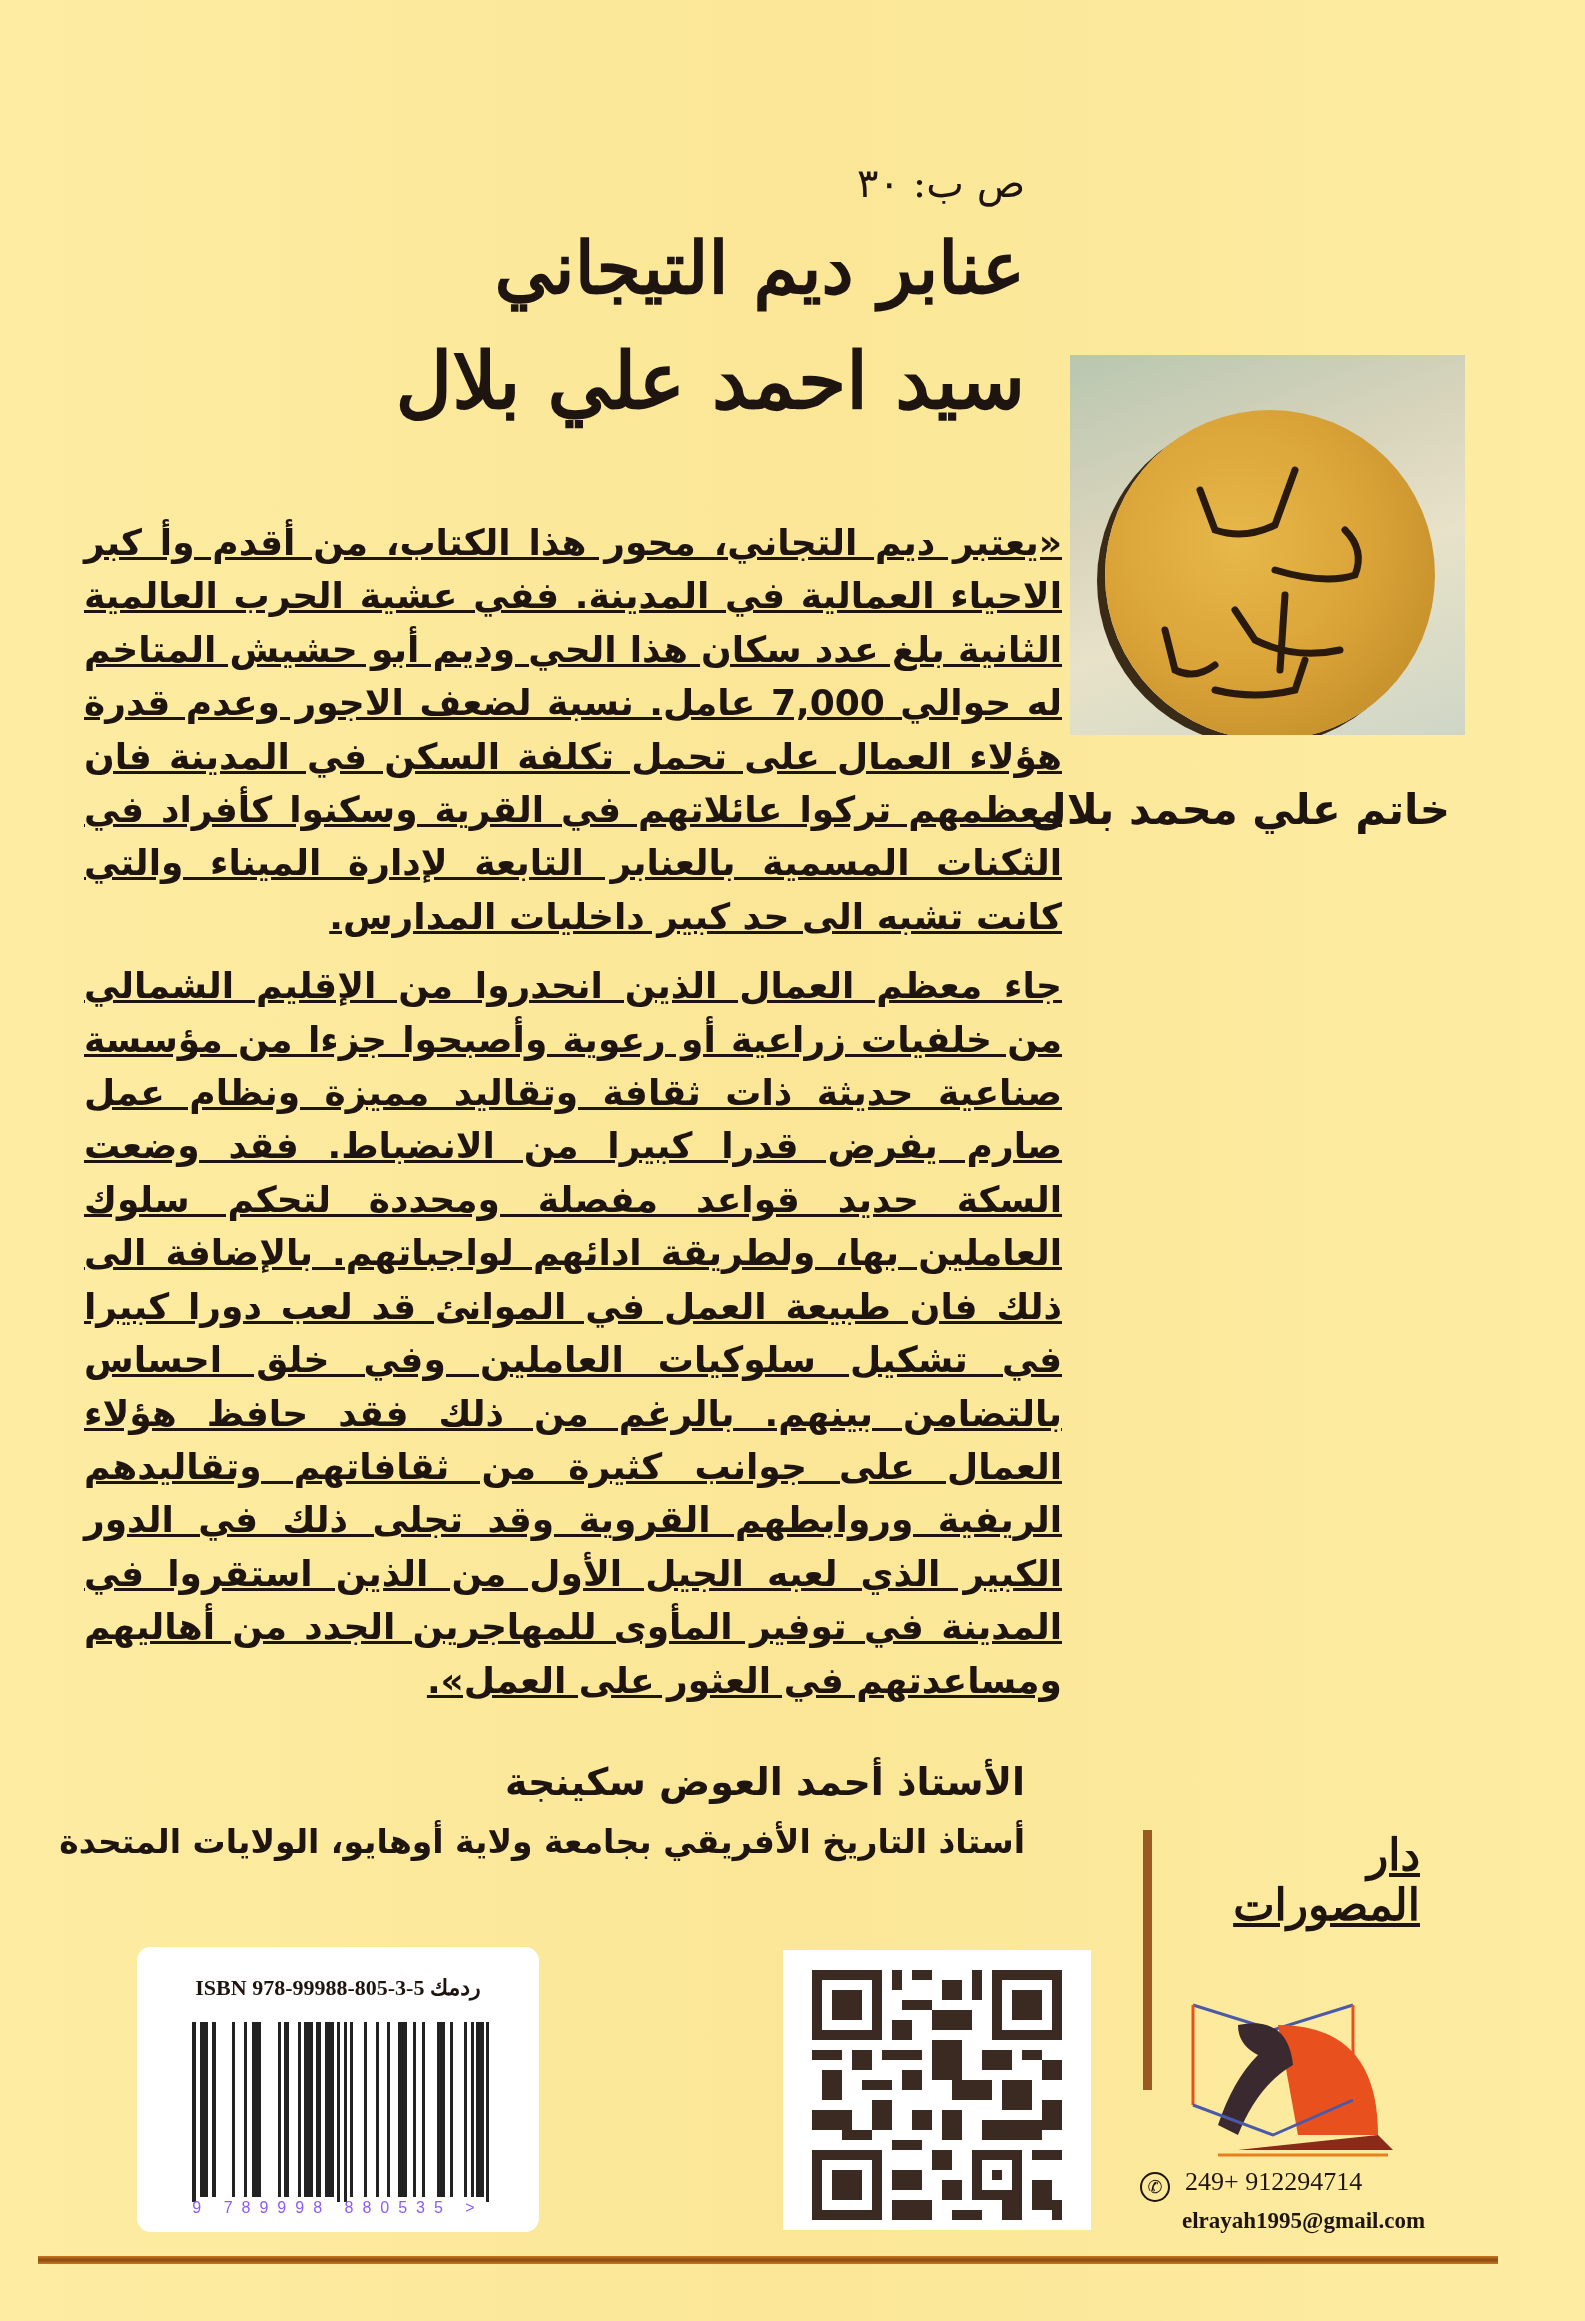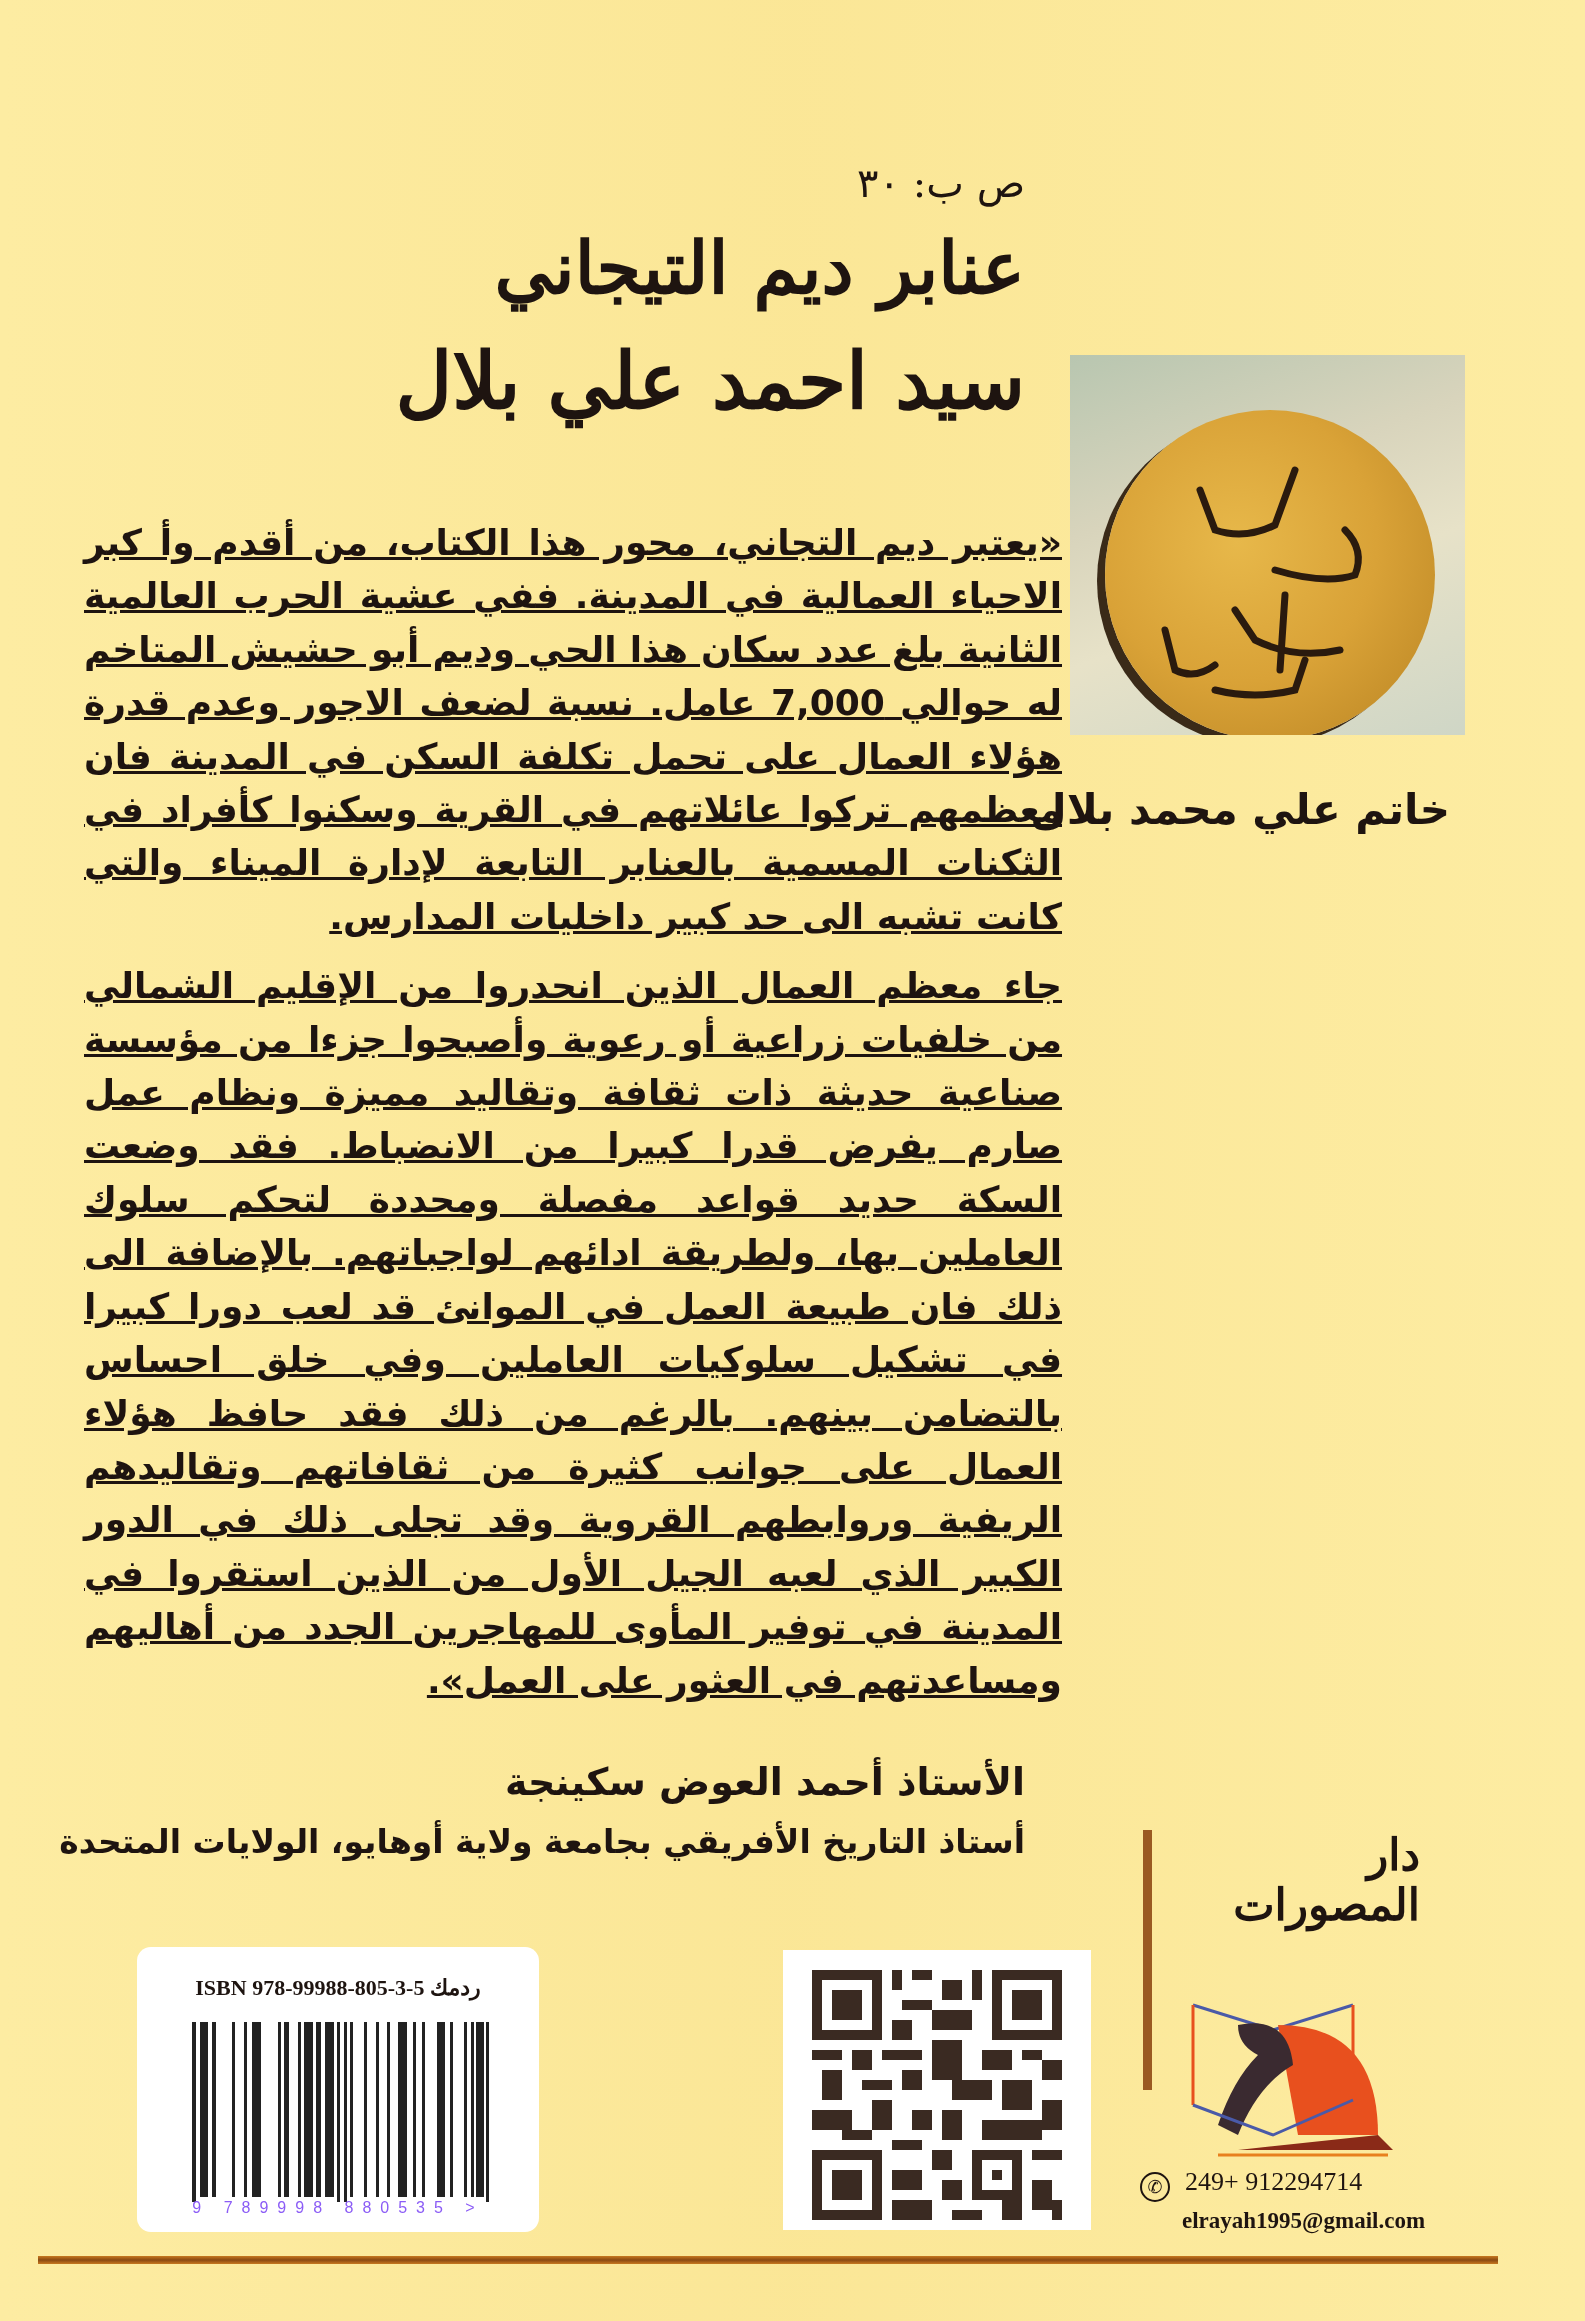--- a/index.html
+++ b/index.html
@@ -49,21 +49,21 @@
     #isbn-label { left: 0; right: 0; top: 28px; text-align: center; font-family: "Liberation Serif", serif; font-weight: bold; font-size: 22px; white-space: nowrap; }
     #isbn-bars { position: absolute; left: 55px; top: 75px; }
     #isbn-digits { position: absolute; left: 0; right: 0; top: 252px; text-align: center; font-family: "Liberation Sans", sans-serif; font-size: 16px; letter-spacing: 9px; color: #8b5cf6; }
 
     
     #qr-box { left: 783px; top: 1950px; width: 308px; height: 280px; background: #fff; }
     #qr-box svg { position: absolute; left: 22px; top: 20px; }
 
     
     #publisher-rule { left: 1143px; top: 1830px; width: 9px; height: 260px; background: #9a5a22; }
-    #publisher-name { left: 1180px; top: 1830px; width: 240px; font-size: 44px; font-weight: bold; line-height: 50px; text-align: right; font-family: "DejaVu Serif", serif; }
+    #publisher-name { left: 1180px; top: 1830px; width: 240px; font-size: 44px; font-weight: bold; line-height: 50px; text-align: right; font-family: "DejaVu Serif", serif; text-decoration: underline; }
     #publisher-logo { left: 1178px; top: 1985px; }
 
     
     #phone-icon {
       left: 1140px; top: 2172px; width: 26px; height: 26px; border: 2px solid #1e1410; border-radius: 50%;
       font-size: 18px; line-height: 26px; text-align: center;
     }
     #phone-number { left: 1185px; top: 2167px; font-family: "Liberation Serif", serif; font-size: 26px; white-space: nowrap; }
     #email { left: 1182px; top: 2208px; font-family: "Liberation Serif", serif; font-weight: bold; font-size: 23px; white-space: nowrap; }
 

